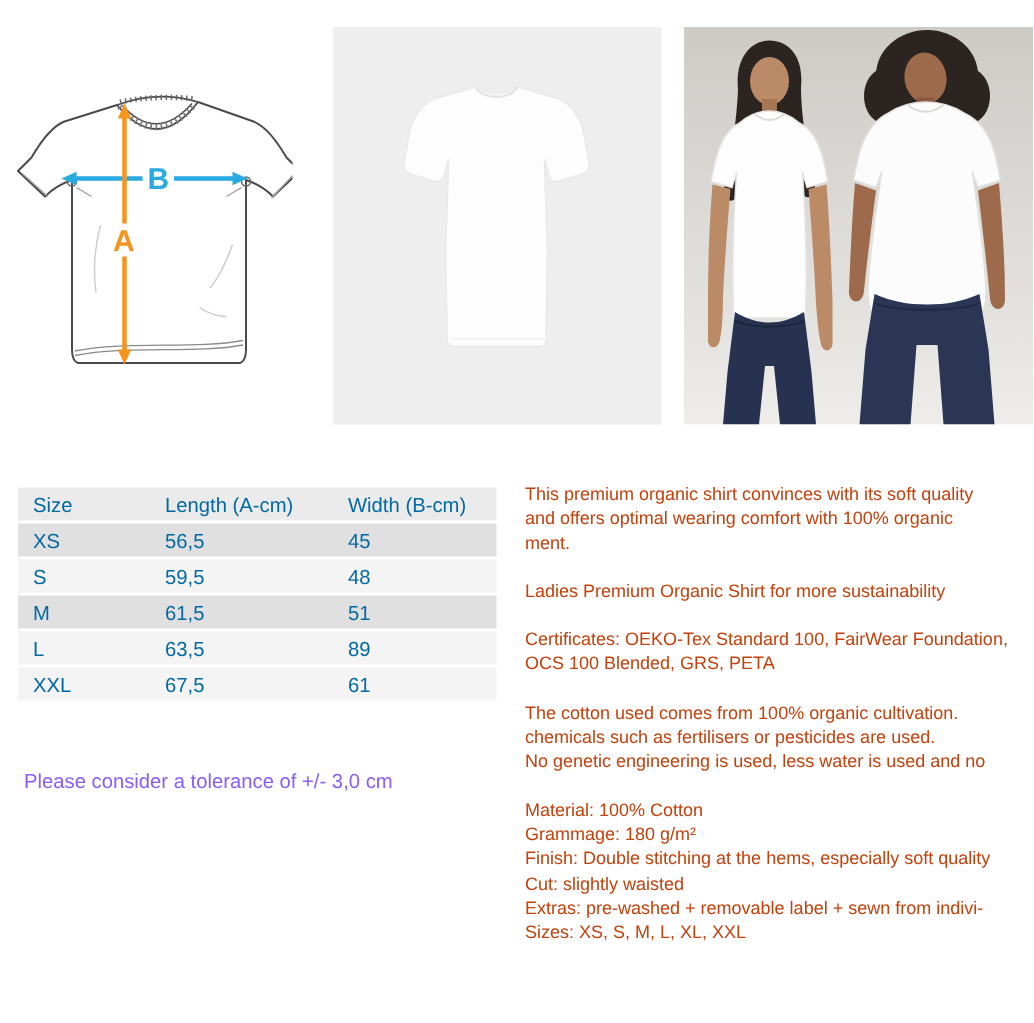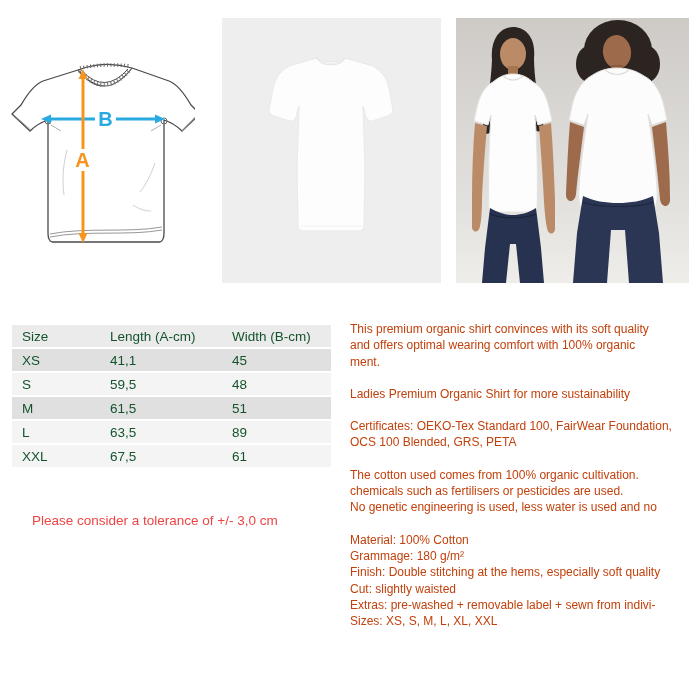--- a/index.html
+++ b/index.html
@@ -30,40 +30,40 @@
     left: 456px; top: 18px;
     width: 233px; height: 265px;
   }
 
   
   .size-table {
     position: absolute;
     left: 12px; top: 325px;
     width: 319px;
     font-size: 13.5px;
-    color: #14532d;
+    color: #0369a1;
   }
   .t-row {
     display: flex;
     align-items: center;
     height: 22px;
     margin-bottom: 2px;
   }
   .t-head { background: #ebebeb; }
   .r-odd  { background: #e0e0e0; }
   .r-even { background: #f4f4f4; }
   .c1 { width: 98px;  padding-left: 10px; }
   .c2 { width: 122px; }
   .c3 { flex: 1; }
 
   .tolerance-note {
     position: absolute;
-    left: 32px; top: 513px;
+    left: 16px; top: 513px;
     font-size: 13.5px;
-    color: #ef4444;
+    color: #8b5cf6;
   }
 
   
   .description {
     position: absolute;
     left: 350px; top: 321px;
     width: 339px;
     font-size: 12px;
     line-height: 16.3px;
     color: #c2410c;
@@ -186,21 +186,21 @@
   </div>
 
   <div class="size-table">
     <div class="t-row t-head">
       <div class="c1">Size</div>
       <div class="c2">Length (A-cm)</div>
       <div class="c3">Width (B-cm)</div>
     </div>
     <div class="t-row r-odd">
       <div class="c1">XS</div>
-      <div class="c2">41,1</div>
+      <div class="c2">56,5</div>
       <div class="c3">45</div>
     </div>
     <div class="t-row r-even">
       <div class="c1">S</div>
       <div class="c2">59,5</div>
       <div class="c3">48</div>
     </div>
     <div class="t-row r-odd">
       <div class="c1">M</div>
       <div class="c2">61,5</div>

